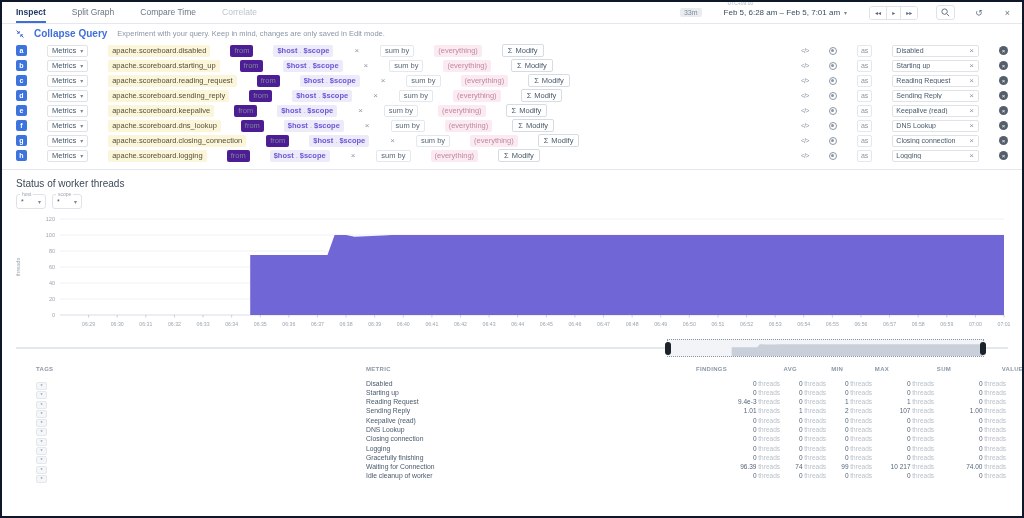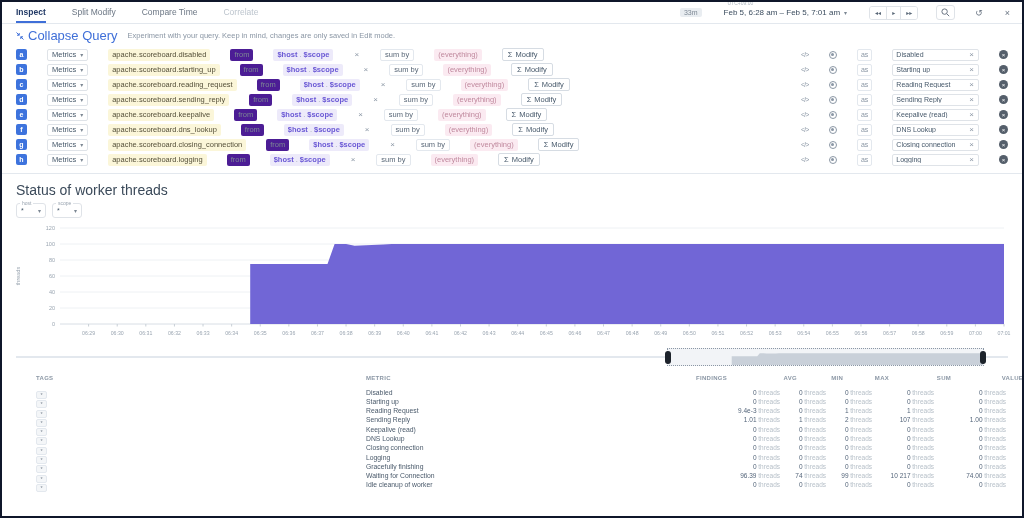--- a/index.html
+++ b/index.html
@@ -21,21 +21,21 @@
   .tz{ position:absolute; top:-6px; left:8px; font-size:5px; color:#aeb7c0; white-space:nowrap; }
   .tr-label{ font-size:8px; color:#3c4d5f; white-space:nowrap; }
   .caret{ font-size:6px; color:#7d8894; }
   .nav-group{ display:flex; border:1px solid #dfe3e8; border-radius:3px; overflow:hidden; }
   .nav-btn{ font-size:6px; color:#5a6878; padding:3px 5px; border-right:1px solid #dfe3e8; background:#fff; cursor:pointer; line-height:1; }
   .nav-btn:last-child{ border-right:none; }
   .sq-btn{ border:1px solid #dfe3e8; border-radius:3px; background:#fff; padding:2px 4px; cursor:pointer; display:flex; align-items:center; }
   .plain-ic{ font-size:9px; color:#6a7583; cursor:pointer; padding:0 2px; }
   
   .hintrow{ display:flex; align-items:center; gap:10px; padding:4px 14px 2px; }
-  .collapse-link{ display:flex; align-items:center; gap:4px; color:#3f6fd8; font-size:13px; font-weight:normal; cursor:pointer; }
+  .collapse-link{ display:flex; align-items:center; gap:10px; color:#3f6fd8; font-size:10px; font-weight:bold; cursor:pointer; }
   .hint{ font-size:7.5px; color:#8b97a5; }
   
   .queries{ padding:2px 10px 4px 14px; }
   .qrow{ display:flex; align-items:center; height:15px; gap:20px; }
   .qletter{ width:11px; height:11px; border-radius:2px; background:#3d73dd; color:#fff; font-size:7px; font-weight:bold; display:flex; align-items:center; justify-content:center; }
   .qselect{ display:flex; align-items:center; gap:4px; border:1px solid #dfe3e8; border-radius:2px; height:12px; padding:0 4px; font-size:7.5px; color:#46586a; cursor:pointer; background:#fff; }
   .chip{ height:12px; display:flex; align-items:center; border-radius:2px; padding:0 4px; font-size:7.5px; white-space:nowrap; }
   .chip-metric{ background:#fbf6d9; color:#55503a; }
   .chip-from{ background:#4c1d95; color:#7d8894; }
   .chip-scope{ background:#edeafa; color:#6a58d5; font-weight:bold; gap:2px; }
@@ -49,21 +49,21 @@
   .pal-ic{ width:8px; height:8px; border:1px solid #8b97a5; border-radius:50%; position:relative; cursor:pointer; }
   .pal-ic::after{ content:""; position:absolute; width:3px; height:3px; border-radius:50%; background:#8b97a5; top:1.5px; left:1.5px; }
   .as-chip{ height:12px; border:1px solid #e3e8ee; border-radius:2px; display:flex; align-items:center; padding:0 3px; font-size:7px; color:#8b97a5; background:#fff; }
   .alias-box{ height:12px; border:1px solid #dfe3e8; border-radius:2px; display:flex; align-items:center; padding:0 3px; background:#fff; }
   .alias-box input{ border:none; outline:none; width:72px; font-size:7px; color:#46586a; font-family:"Liberation Sans",sans-serif; }
   .rm-circle{ width:9px; height:9px; border-radius:50%; background:#555f6b; color:#fff; font-size:6px; display:flex; align-items:center; justify-content:center; cursor:pointer; margin-right:4px; }
   
   .divider{ border-top:1px solid #e3e8ee; margin-top:2px; }
   
   .graph-head{ display:flex; align-items:center; justify-content:space-between; padding:8px 14px 0; }
-  .graph-title{ font-size:14px; color:#3b4a5a; }
+  .graph-title{ font-size:10px; color:#3b4a5a; }
   .gtoolbar{ display:flex; align-items:center; gap:6px; }
   .seg-group{ display:flex; border:1px solid #dfe3e8; border-radius:3px; overflow:hidden; }
   .seg-btn{ font-size:7.5px; color:#5a6878; padding:3px 6px; background:#fff; border-right:1px solid #dfe3e8; cursor:pointer; white-space:nowrap; }
   .seg-btn:last-child{ border-right:none; }
   .seg-btn.disabled{ color:#bcc4cd; }
   .share-btn{ display:flex; align-items:center; gap:3px; border:1px solid #dfe3e8; border-radius:3px; background:#fff; font-size:7.5px; color:#5a6878; padding:3px 6px; cursor:pointer; }
   .nofind{ font-size:7.5px; color:#bcc4cd; }
   .tvars{ display:flex; gap:6px; padding:5px 14px 0; }
   .tvar{ position:relative; border:1px solid #dfe3e8; border-radius:3px; height:15px; min-width:30px; display:flex; align-items:center; justify-content:space-between; padding:0 4px; gap:6px; cursor:pointer; background:#fff; }
   .tvar-label{ position:absolute; top:-4px; left:3px; background:#fff; font-size:5px; color:#9aa5b1; padding:0 2px; }
@@ -101,21 +101,21 @@
   .td.num .u{ color:#b7c0c9; }
 </style>
 </head>
 <body>
 
 <div class="screen">
 
   <div class="topbar">
     <div class="tabs">
       <div class="tab active">Inspect</div>
-        <div class="tab">Split Modify</div>
+        <div class="tab">Split Graph</div>
         <div class="tab">Compare Time</div>
         <div class="tab disabled">Correlate</div>
     </div>
     <div class="timebar">
       <span class="dur-chip">33m</span>
       <div class="timerange">
         <span class="tz">UTC+09:00</span>
         <span class="tr-label">Feb 5, 6:28 am – Feb 5, 7:01 am</span>
         <span class="caret">▾</span>
       </div>

